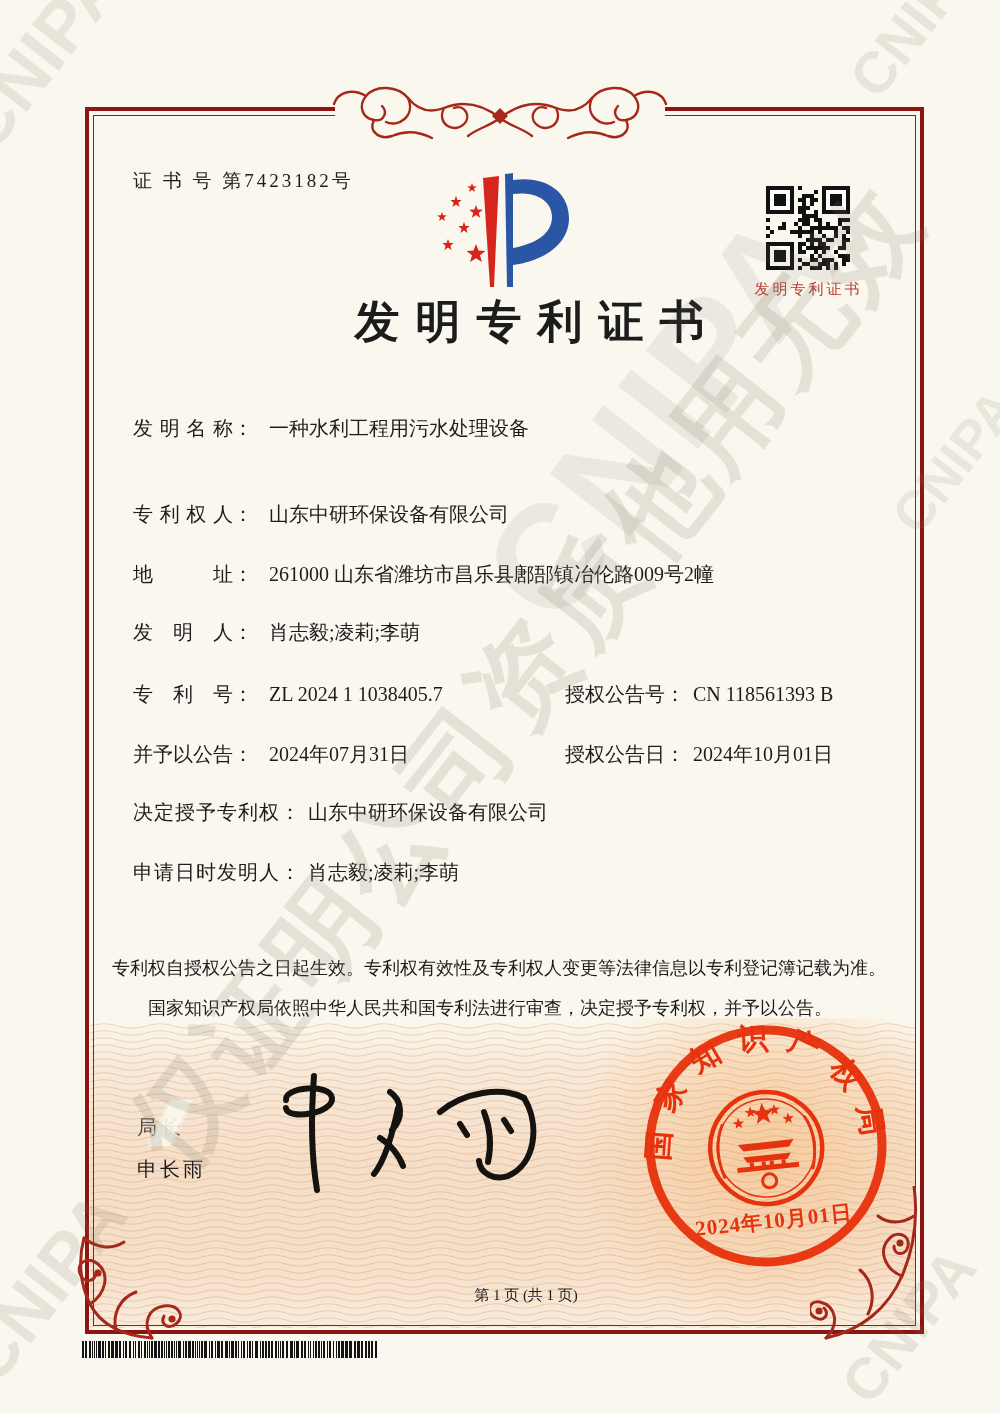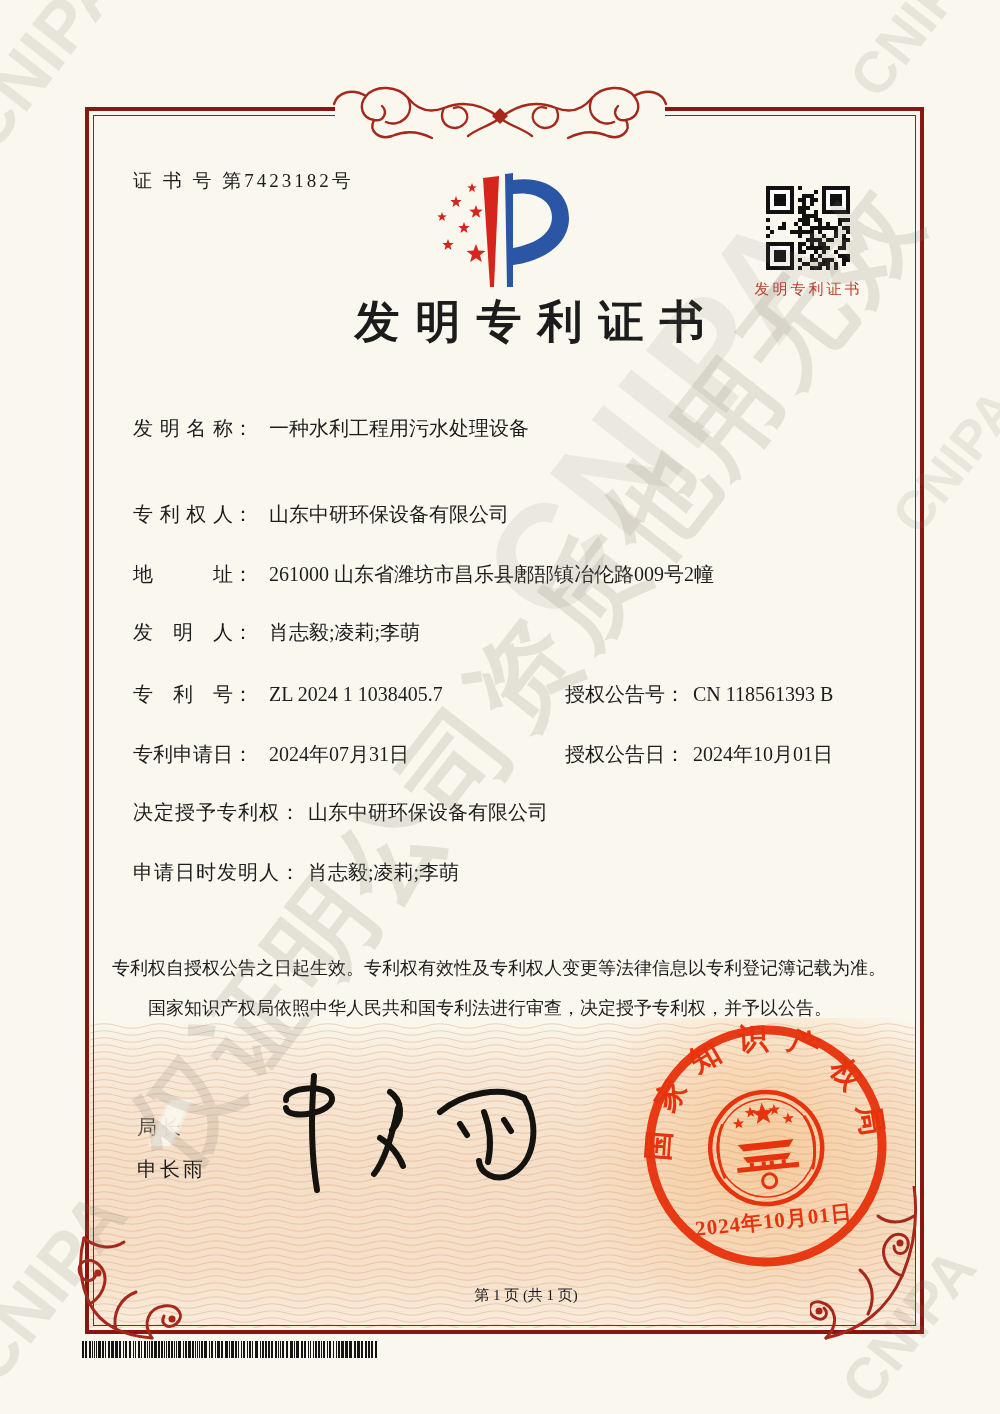--- a/index.html
+++ b/index.html
@@ -328,21 +328,21 @@
     <span class="flabel">地址</span><span class="colon">：</span><span class="fval">261000 山东省潍坊市昌乐县鄌郚镇冶伦路009号2幢</span>
   </div>
   <div class="row" style="top:619px">
     <span class="flabel">发明人</span><span class="colon">：</span><span class="fval">肖志毅;凌莉;李萌</span>
   </div>
   <div class="row" style="top:681px">
     <span class="flabel">专利号</span><span class="colon">：</span><span class="fval">ZL 2024 1 1038405.7</span>
     <span class="rpair"><span>授权公告号</span><span>：</span><span class="fval">CN 118561393 B</span></span>
   </div>
   <div class="row" style="top:741px">
-    <span class="flabel">专利申请日</span><span class="colon">：</span><span class="fval">2024年07月31日</span>
+    <span class="flabel">并予以公告</span><span class="colon">：</span><span class="fval">2024年07月31日</span>
     <span class="rpair"><span>授权公告日</span><span>：</span><span class="fval">2024年10月01日</span></span>
   </div>
   <div class="row" style="top:799px">
     <span class="flabel-wide">决定授予专利权</span><span class="colon">：</span><span class="fval" style="margin-left:6px">山东中研环保设备有限公司</span>
   </div>
   <div class="row" style="top:859px">
     <span class="flabel-wide">申请日时发明人</span><span class="colon">：</span><span class="fval" style="margin-left:6px">肖志毅;凌莉;李萌</span>
   </div>
 
   <div class="legal">

